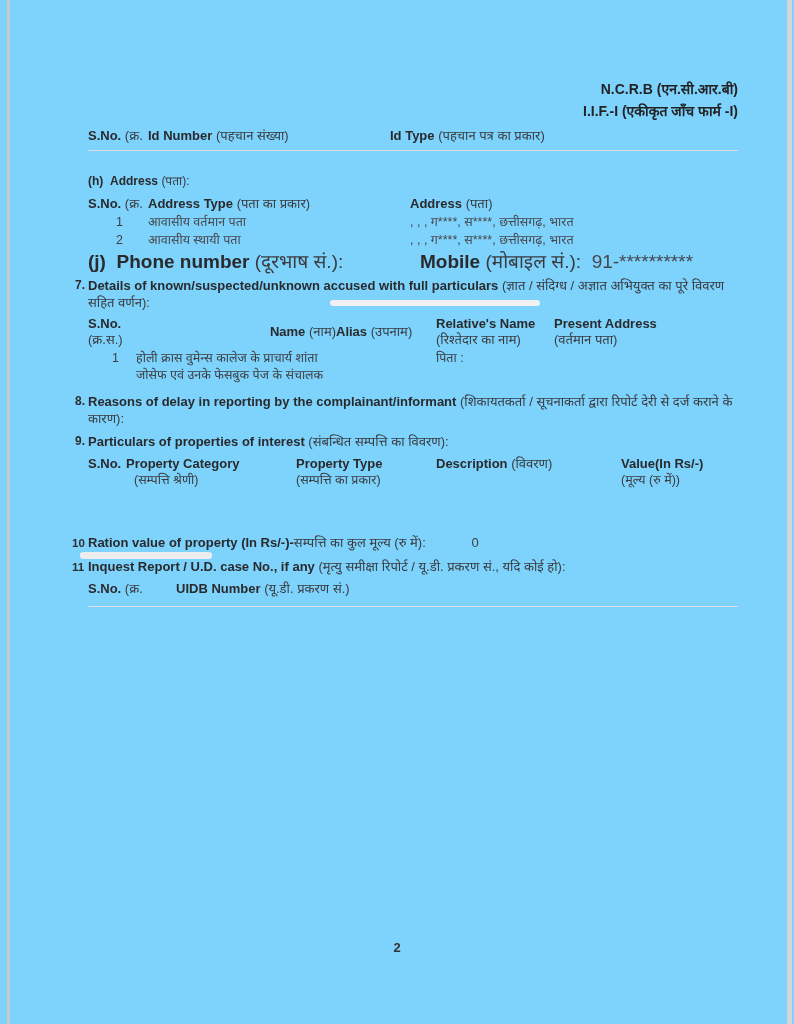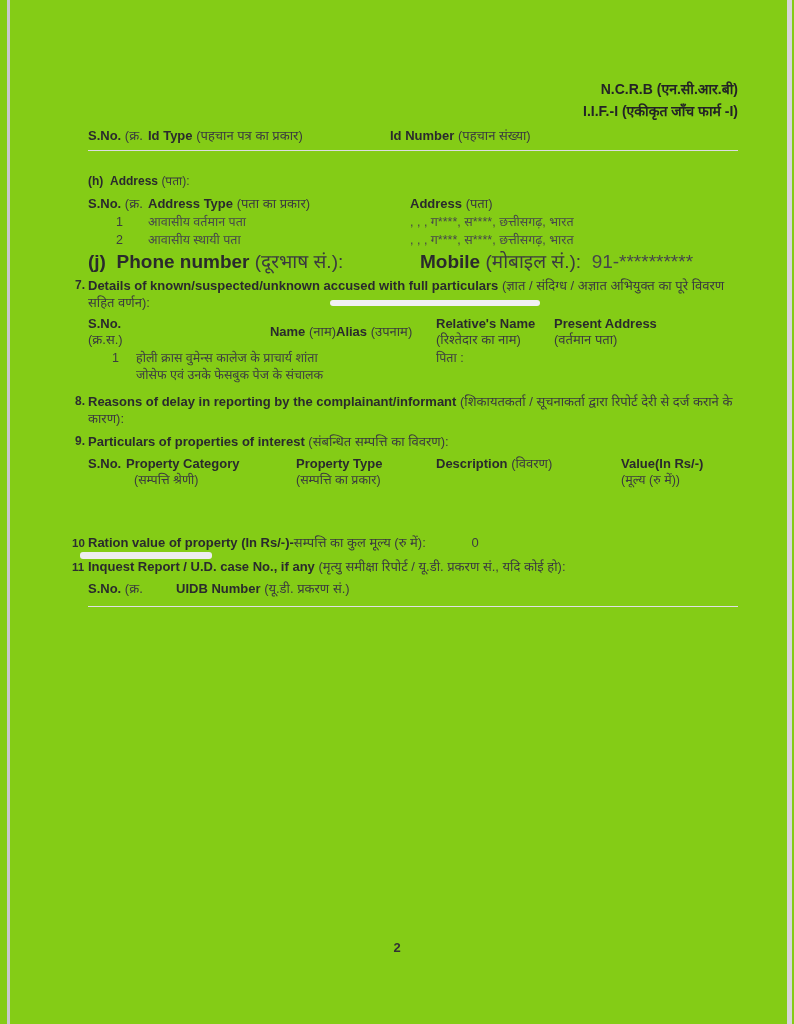--- a/index.html
+++ b/index.html
@@ -6,21 +6,21 @@
   body {
     width:794px; height:1024px;
     background:#ffffff;
     font-family:"Liberation Sans", sans-serif;
     color:#2e2e31;
     -webkit-font-smoothing:antialiased;
   }
   .page {
     position:relative;
     width:794px; height:1024px;
-    background:#84cc16;
+    background:#7dd3fc;
     overflow:hidden;
   }
   .edge-left {
     position:absolute; left:7px; top:0;
     width:3px; height:100%;
     background:#c9c9ce;
   }
   .edge-right {
     position:absolute; right:2px; top:0;
     width:5px; height:100%;
@@ -116,22 +116,22 @@
 
   <div class="content">
 
     <div class="doc-header">
       <div>N.C.R.B (एन.सी.आर.बी)</div>
       <div>I.I.F.-I (एकीकृत जाँच फार्म -I)</div>
     </div>
 
     <div class="g-head">
       <div><span class="en">S.No.</span> <span class="hi">(क्र.</span></div>
+      <div><span class="en">Id Number</span> <span class="hi">(पहचान संख्या)</span></div>
       <div><span class="en">Id Type</span> <span class="hi">(पहचान पत्र का प्रकार)</span></div>
-      <div><span class="en">Id Number</span> <span class="hi">(पहचान संख्या)</span></div>
     </div>
 
     <div class="h-title line">
       <span class="en">(h)</span>&nbsp;
       <span class="en">Address</span>
       <span class="hi">(पता):</span>
     </div>
     <div class="h-head">
       <div><span class="en">S.No.</span> <span class="hi">(क्र.</span></div>
       <div><span class="en">Address Type</span> <span class="hi">(पता का प्रकार)</span></div>

